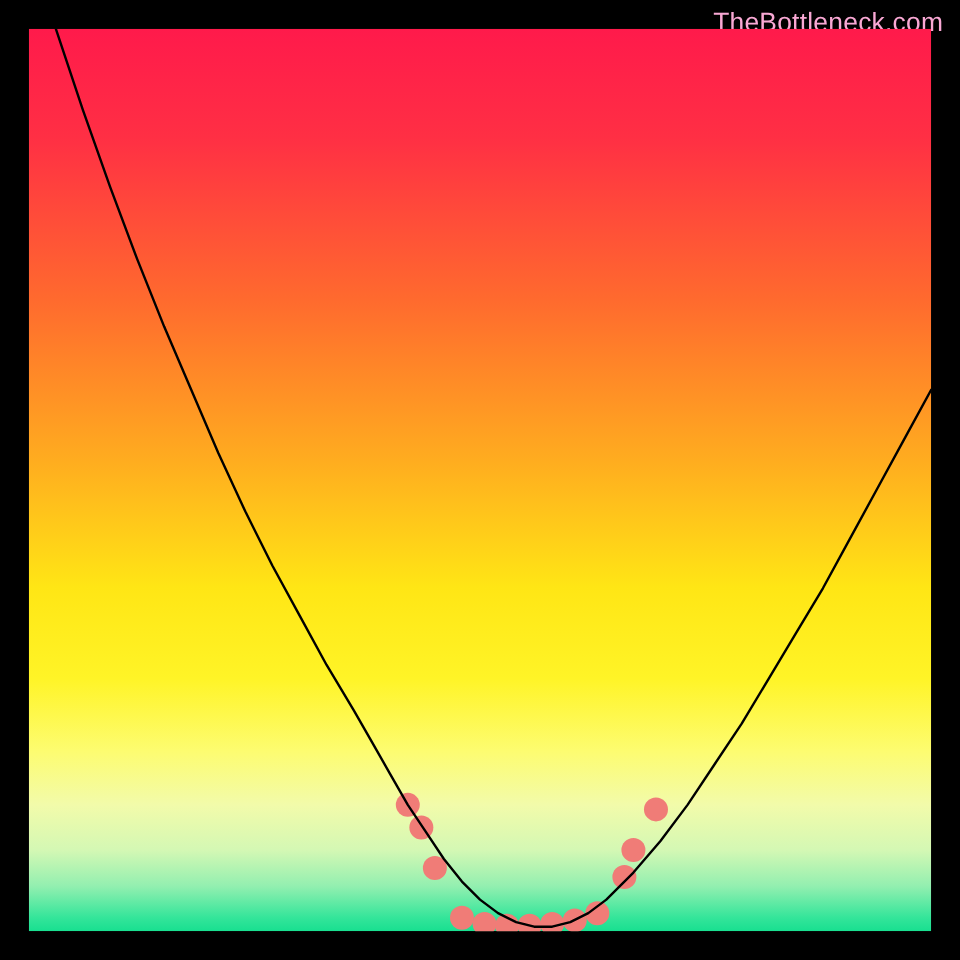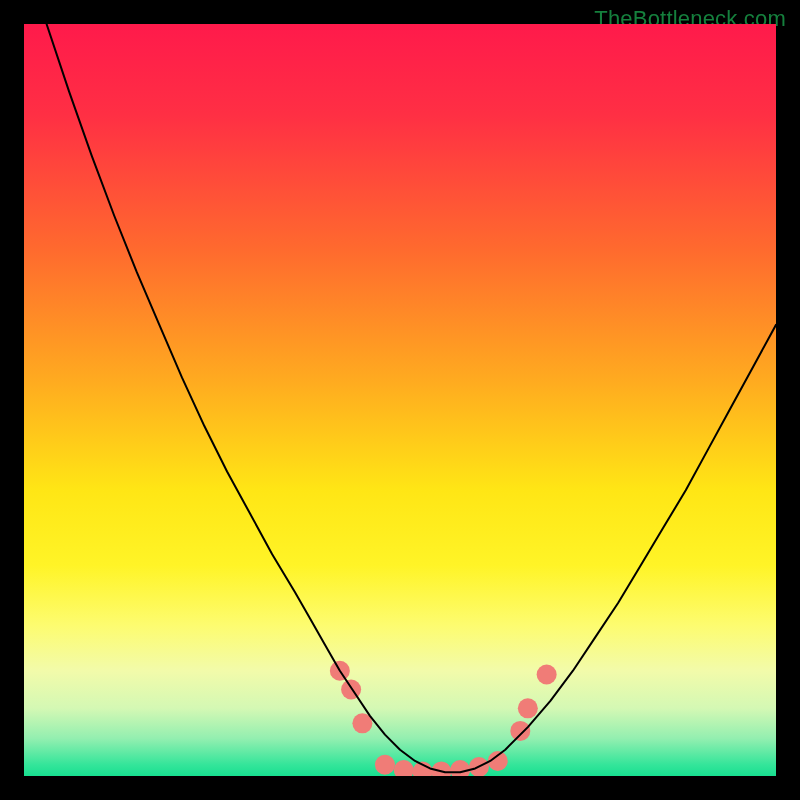--- a/index.html
+++ b/index.html
@@ -15,21 +15,21 @@
     width: 800px;
     height: 800px;
     background: #000;
   }
   .watermark {
     position: absolute;
     top: 6px;
     right: 14px;
     font-family: Arial, Helvetica, sans-serif;
     font-size: 22px;
-    color: #15803d;
+    color: #f9a8d4;
     letter-spacing: 0.2px;
     user-select: none;
   }
   .plot-wrap {
     position: absolute;
     left: 24px;
     top: 24px;
     width: 752px;
     height: 752px;
   }

